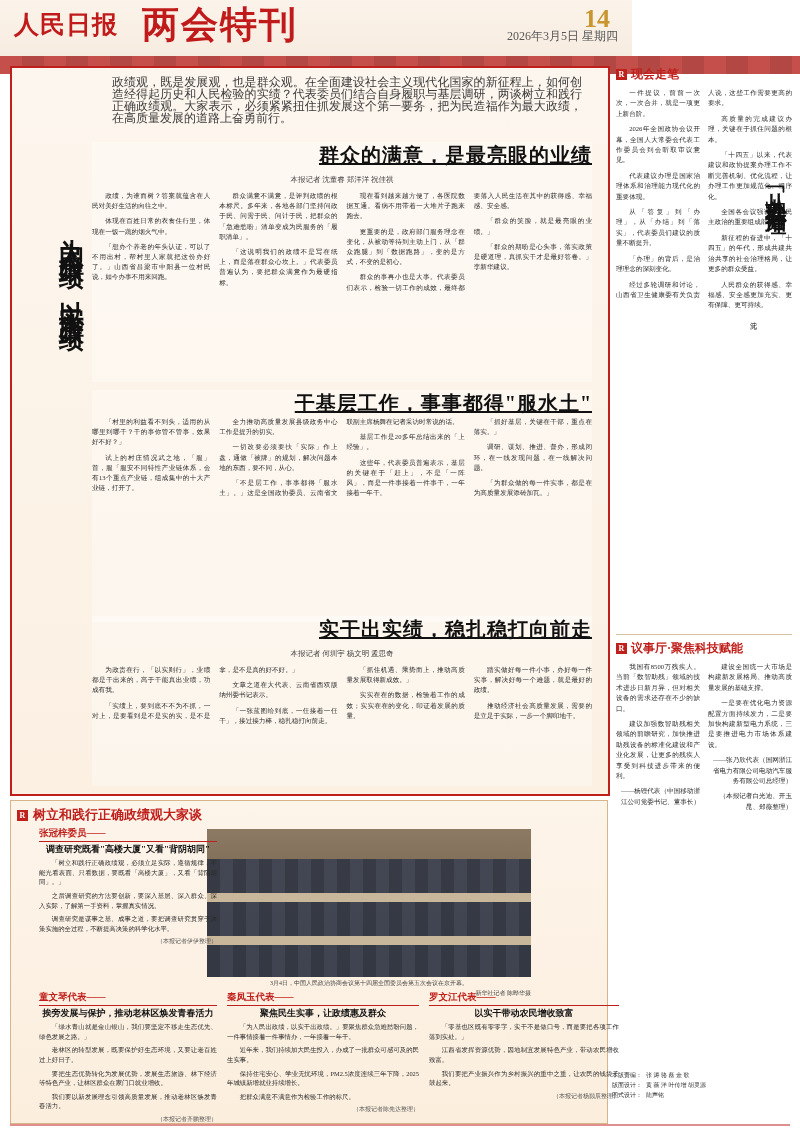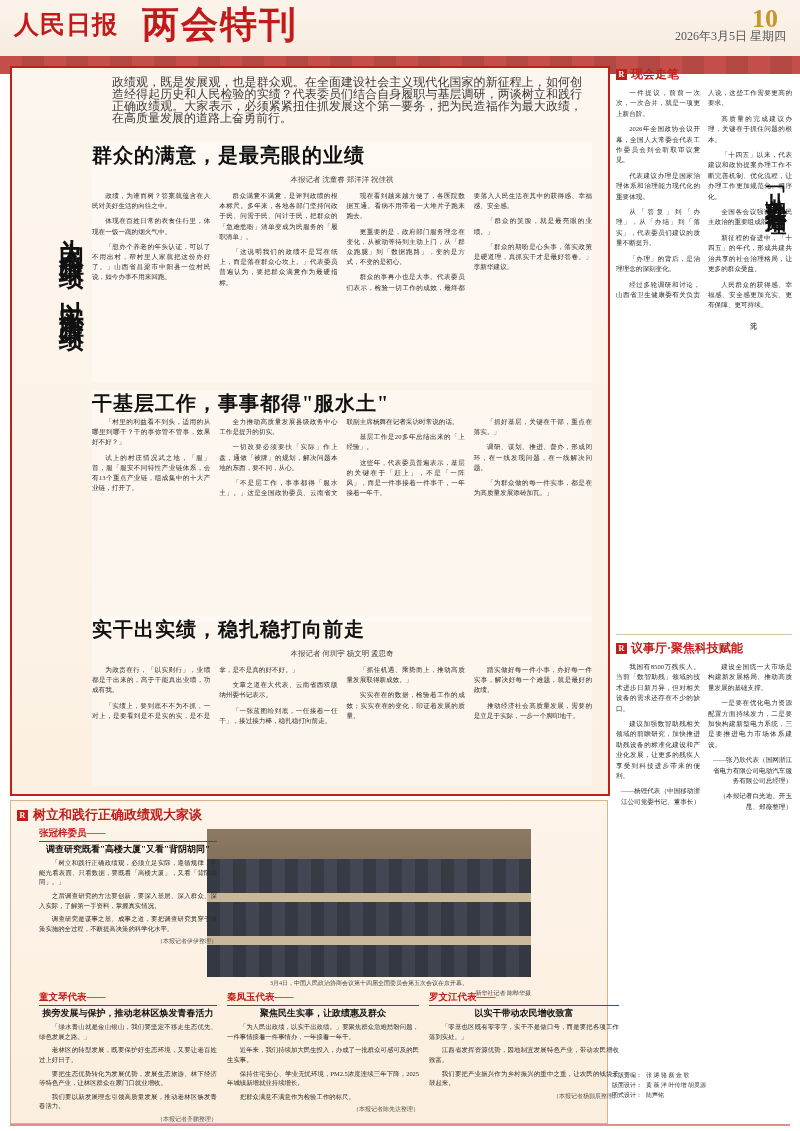--- a/index.html
+++ b/index.html
@@ -1,20 +1,20 @@
 <!DOCTYPE html>
 <html><head>
 <meta charset="utf-8">
 <style>
   html,body{margin:0;padding:0;background:#ffffff;}
   body{width:800px;height:1131px;position:relative;overflow:hidden;
        font-family:"Liberation Serif","DejaVu Serif",serif;color:#1a1a1a;}
 
   
-  .masthead{position:absolute;left:0;top:0;width:800px;height:56px;
+  .masthead{position:absolute;left:0;top:0;width:632px;height:56px;
             background:linear-gradient(180deg,#fbf3ea 0%,#f7ece0 100%);}
   .ph-logo{position:absolute;left:14px;top:8px;width:120px;height:34px;
            color:#c01a1a;font-size:25px;font-weight:bold;letter-spacing:1px;
            font-family:"Liberation Serif",serif;line-height:34px;}
   .lh-title{position:absolute;left:142px;top:2px;height:46px;line-height:46px;
             font-size:37px;font-weight:bold;color:#c01a1a;letter-spacing:2px;}
   .pagenum{position:absolute;right:22px;top:4px;font-size:26px;font-weight:bold;color:#c8952e;}
   .pagedate{position:absolute;right:14px;top:28px;font-size:12px;color:#555;}
 
   
@@ -26,21 +26,21 @@
   .mainbox{position:absolute;left:10px;top:66px;width:596px;height:726px;
            border:2px solid #c0201c;background:linear-gradient(180deg,#fdf6ee 0%,#fbf0e2 100%);}
   .lead-note{position:absolute;left:100px;top:8px;width:470px;height:52px;
              font-size:12px;line-height:12px;color:#3a3a3a;text-align:justify;}
   .vert-title{position:absolute;left:14px;top:150px;width:62px;
               writing-mode:vertical-rl;text-orientation:upright;
               font-size:25px;font-weight:bold;color:#111;letter-spacing:5px;
               height:520px;}
 
   .art{position:absolute;left:80px;width:500px;background:rgba(255,255,255,.35);}
-  .art h2{margin:0;text-align:left;font-size:20px;font-weight:bold;letter-spacing:1px;color:#111;}
+  .art h2{margin:0;text-align:right;font-size:20px;font-weight:bold;letter-spacing:1px;color:#111;text-decoration:underline;}
   .byline{text-align:center;font-size:7.5px;color:#444;margin:6px 0 6px;}
   .cols{column-count:4;column-gap:9px;font-size:6.6px;line-height:10.2px;text-align:justify;color:#2b2b2b;}
   .cols p{margin:0 0 5px;text-indent:2em;}
 
   
   .rail{position:absolute;left:616px;top:66px;width:176px;}
   .rail-head{display:flex;align-items:center;gap:4px;margin-bottom:5px;}
   .rbadge{width:11px;height:11px;background:#c0201c;color:#fff;font-size:8px;
           line-height:11px;text-align:center;font-weight:bold;}
   .rail-head-t{font-size:12px;font-weight:bold;color:#c0201c;}
@@ -78,21 +78,21 @@
           line-height:10px;color:#333;}
   .footer .row{display:flex;gap:4px;}
   .botline{position:absolute;left:10px;top:1124px;width:780px;height:2px;background:#c0201c;opacity:.5;}
 </style>
 </head>
 <body>
 
 <div class="masthead">
   <div class="ph-logo">人民日报</div>
   <div class="lh-title">两会特刊</div>
-  <div class="pagenum">10</div>
+  <div class="pagenum">14</div>
   <div class="pagedate">2026年3月5日 星期四</div>
 </div>
 <div class="banner"></div>
 
 <div class="mainbox">
 
   <div class="lead-note">政绩观，既是发展观，也是群众观。在全面建设社会主义现代化国家的新征程上，如何创造经得起历史和人民检验的实绩？代表委员们结合自身履职与基层调研，两谈树立和践行正确政绩观。大家表示，必须紧紧扭住抓发展这个第一要务，把为民造福作为最大政绩，在高质量发展的道路上奋勇前行。</div>
 
   <div class="vert-title">为人民出政绩 以实干出政绩</div>
 

